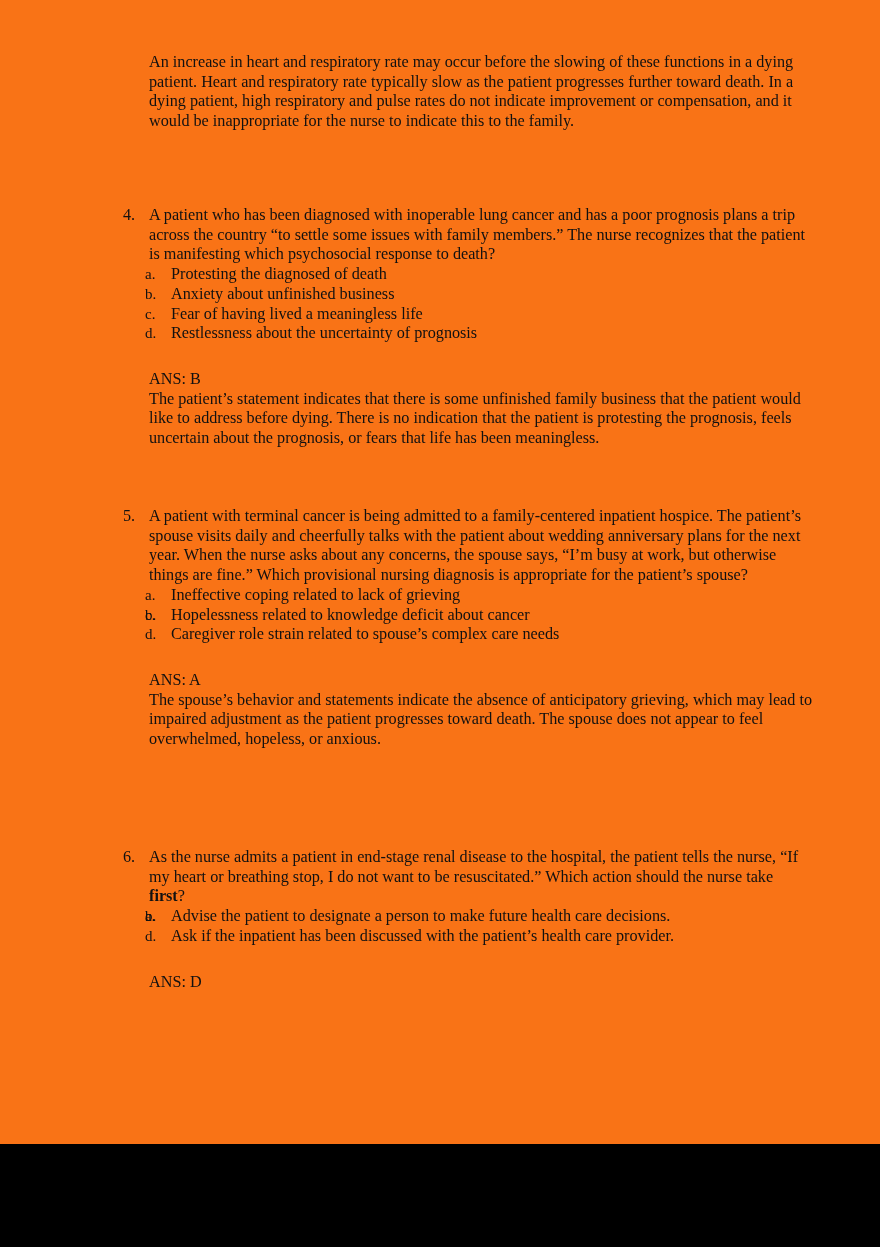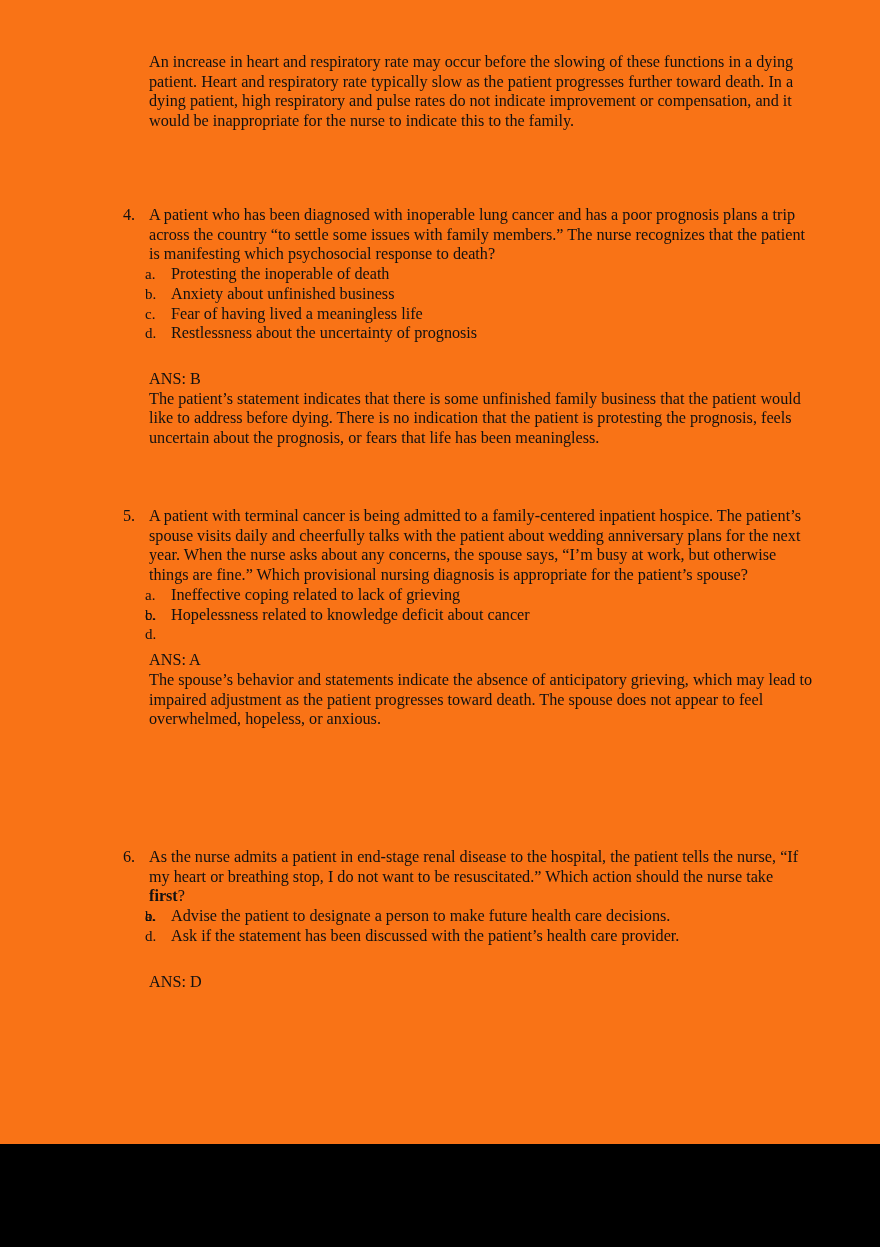--- a/index.html
+++ b/index.html
@@ -25,44 +25,44 @@
 
 <div class="page">
 
   <div class="block" style="top:53px;">
     <p class="p">An increase in heart and respiratory rate may occur before the slowing of these functions in a dying patient. Heart and respiratory rate typically slow as the patient progresses further toward death. In a dying patient, high respiratory and pulse rates do not indicate improvement or compensation, and it would be inappropriate for the nurse to indicate this to the family.</p>
   </div>
 
   <div class="q" style="top:206px;">
     <span class="qnum">4.</span>
     <div class="qstem">A patient who has been diagnosed with inoperable lung cancer and has a poor prognosis plans a trip across the country “to settle some issues with family members.” The nurse recognizes that the patient is manifesting which psychosocial response to death?</div>
-    <div class="opt"><span class="letter">a.</span><span>Protesting the inoperable of death</span></div>
+    <div class="opt"><span class="letter">a.</span><span>Protesting the diagnosed of death</span></div>
     <div class="opt"><span class="letter">b.</span><span>Anxiety about unfinished business</span></div>
     <div class="opt"><span class="letter">c.</span><span>Fear of having lived a meaningless life</span></div>
     <div class="opt"><span class="letter">d.</span><span>Restlessness about the uncertainty of prognosis</span></div>
     <div class="ans">ANS:  B</div>
     <div class="rat">The patient’s statement indicates that there is some unfinished family business that the patient would like to address before dying. There is no indication that the patient is protesting the prognosis, feels uncertain about the prognosis, or fears that life has been meaningless.</div>
   </div>
 
   <div class="q" style="top:507px;">
     <span class="qnum">5.</span>
     <div class="qstem">A patient with terminal cancer is being admitted to a family-centered inpatient hospice. The patient’s spouse visits daily and cheerfully talks with the patient about wedding anniversary plans for the next year. When the nurse asks about any concerns, the spouse says, “I’m busy at work, but otherwise things are fine.” Which provisional nursing diagnosis is appropriate for the patient’s spouse?</div>
     <div class="opt"><span class="letter">a.</span><span>Ineffective coping related to lack of grieving</span></div>
     <div class="opt"><span class="letter">b.</span></div>
     <div class="opt"><span class="letter">c.</span><span>Hopelessness related to knowledge deficit about cancer</span></div>
-    <div class="opt"><span class="letter">d.</span></div>
+    <div class="opt"><span class="letter">d.</span><span>Caregiver role strain related to spouse’s complex care needs</span></div>
     <div class="ans">ANS:  A</div>
     <div class="rat">The spouse’s behavior and statements indicate the absence of anticipatory grieving, which may lead to impaired adjustment as the patient progresses toward death. The spouse does not appear to feel overwhelmed, hopeless, or anxious.</div>
   </div>
 
   <div class="q" style="top:848px;">
     <span class="qnum">6.</span>
     <div class="qstem"><span>As the nurse admits a patient in end-stage renal disease to the hospital, the patient tells the nurse, “If my heart or breathing stop, I do not want to be resuscitated.” Which action should the nurse take </span><b>first</b><span>?</span></div>
     <div class="opt"><span class="letter">a.</span></div>
     <div class="opt"><span class="letter">b.</span></div>
     <div class="opt"><span class="letter">c.</span><span>Advise the patient to designate a person to make future health care decisions.</span></div>
-    <div class="opt"><span class="letter">d.</span><span>Ask if the statement has been discussed with the patient’s health care provider.</span></div>
+    <div class="opt"><span class="letter">d.</span><span>Ask if the inpatient has been discussed with the patient’s health care provider.</span></div>
     <div class="ans">ANS:  D</div>
   </div>
 
 </div>
 
 <div class="bottom-bar"></div>
 
 </body></html>

